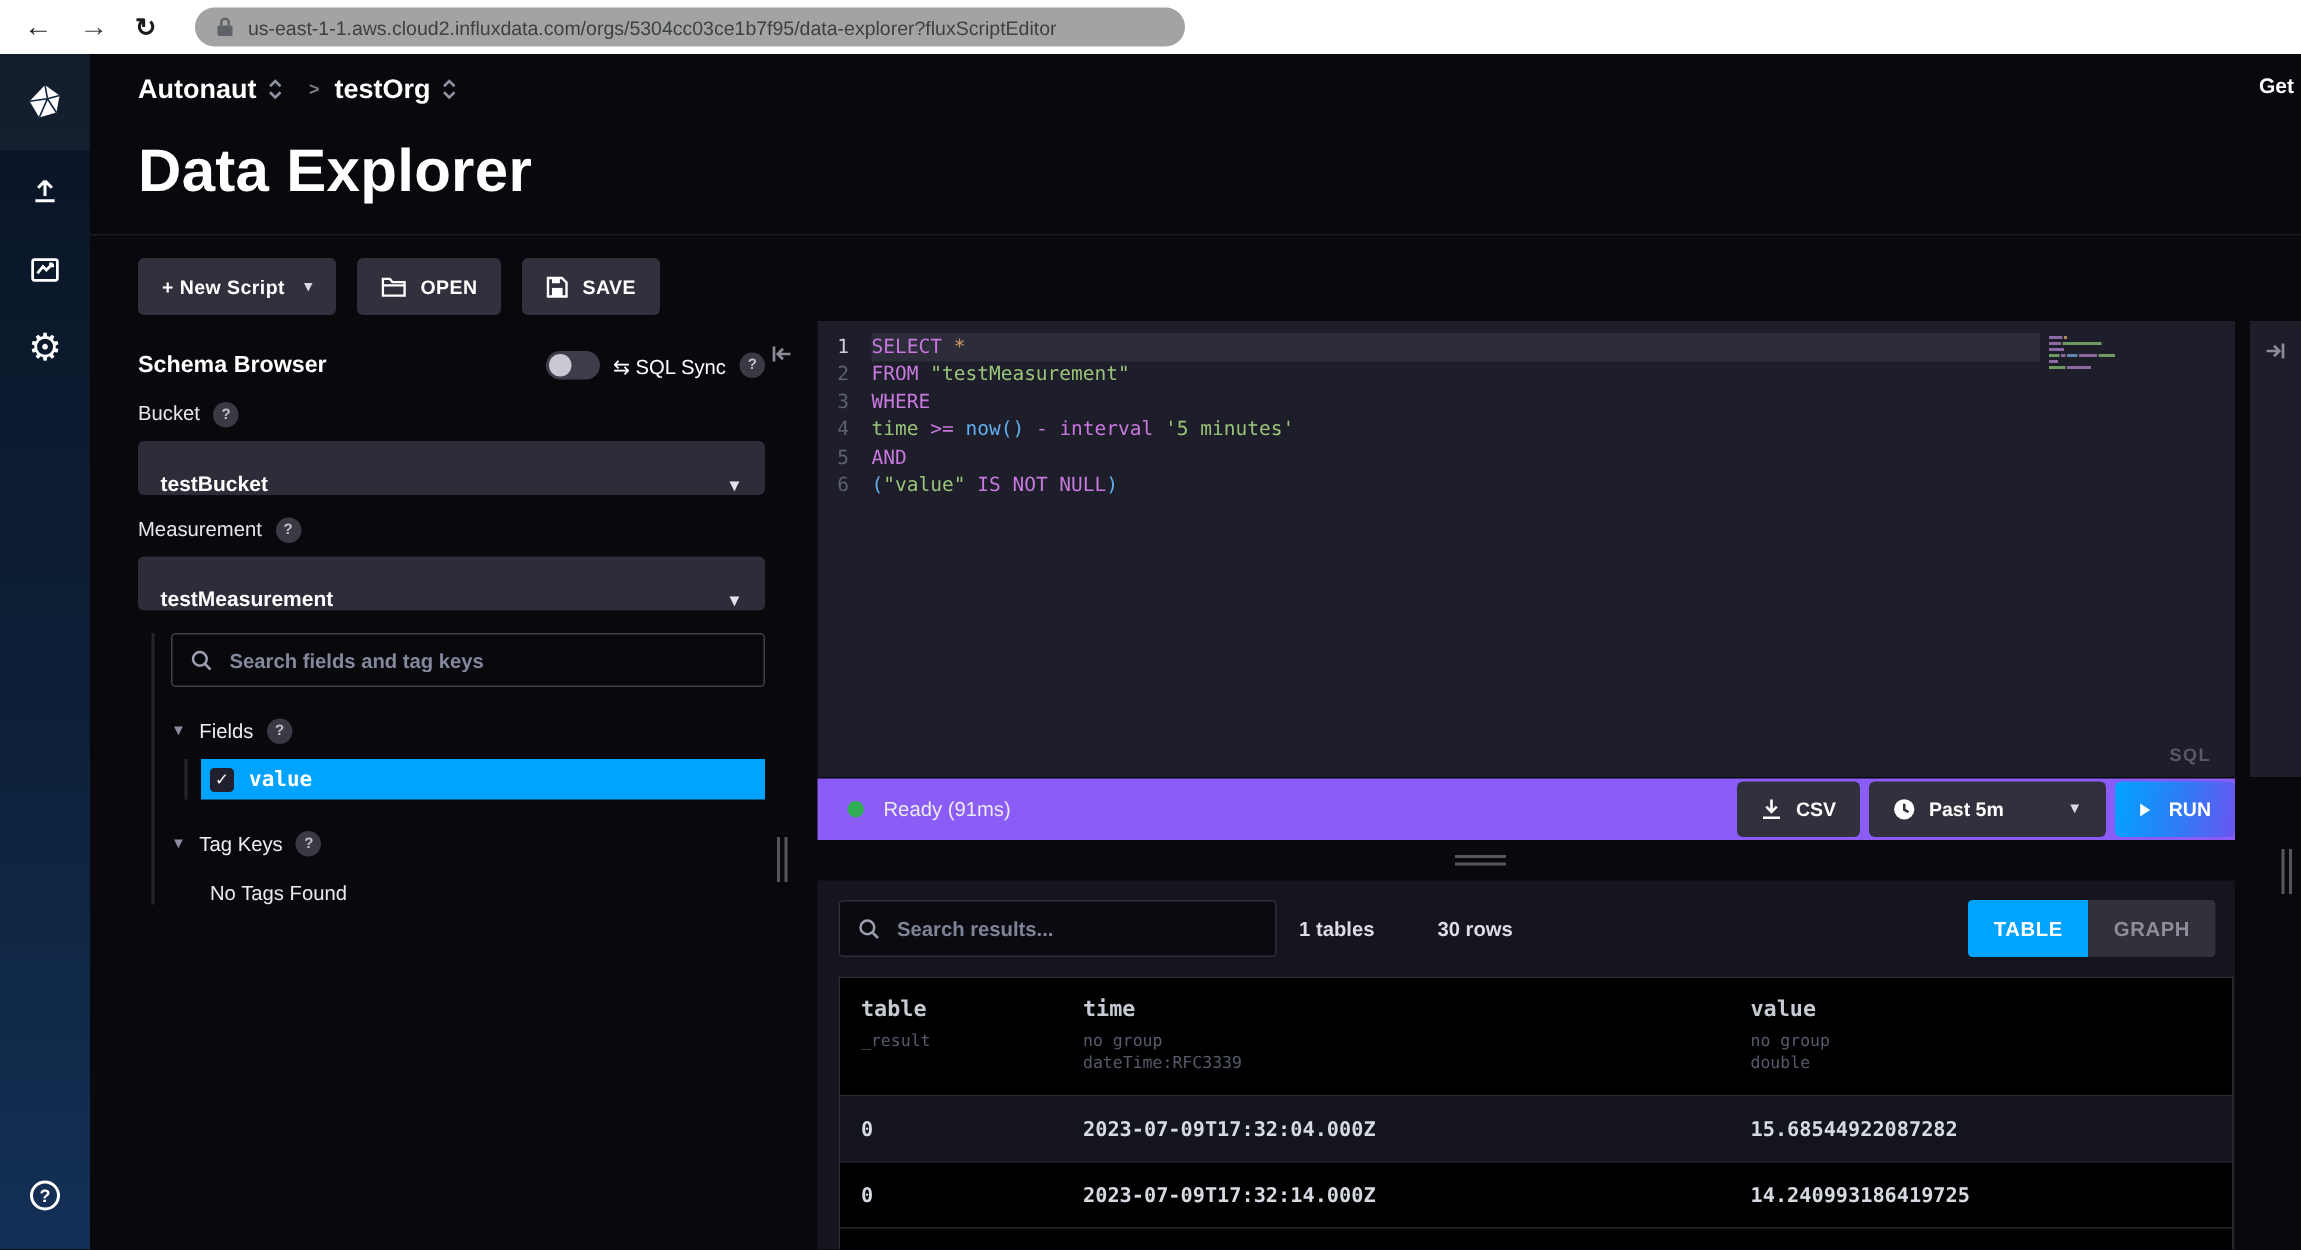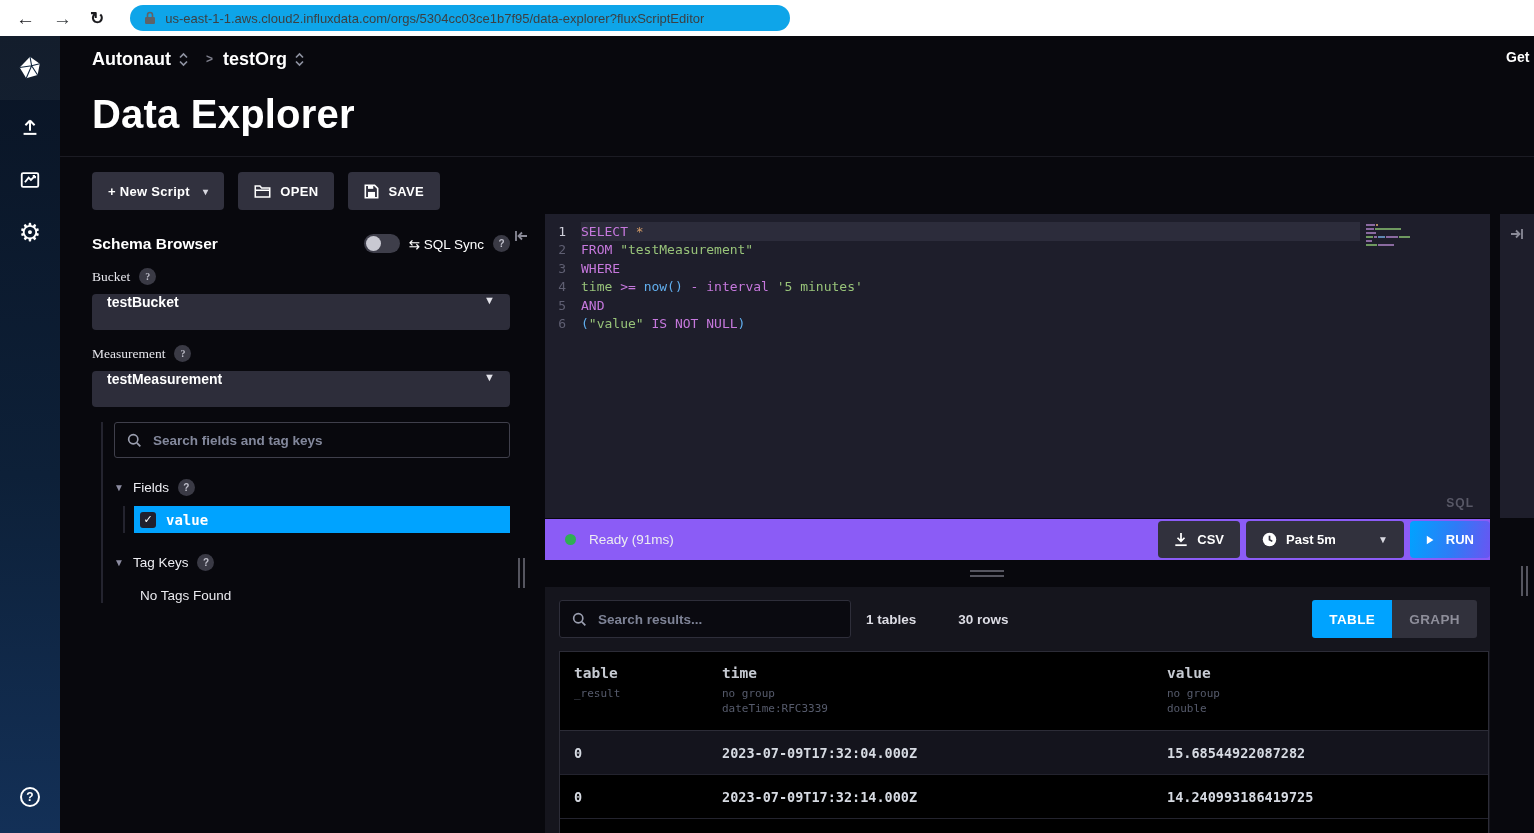--- a/index.html
+++ b/index.html
@@ -8,21 +8,21 @@
   *{box-sizing:border-box;margin:0;padding:0;}
   html,body{width:1534px;height:833px;overflow:hidden;background:#08080d;
     font-family:"Liberation Sans",sans-serif;-webkit-font-smoothing:antialiased;}
   .mono{font-family:"DejaVu Sans Mono",monospace;}
 
   
   .chrome{height:36px;background:#ffffff;display:flex;align-items:center;padding-left:16px;gap:18px;}
   .nav-arrow{font-size:19px;color:#1b1b1f;line-height:1;}
   .nav-arrow.fwd{color:#3c4043;}
   .reload{font-size:17px;color:#1b1b1f;font-weight:bold;}
-  .urlbar{margin-left:8px;height:26px;width:660px;background:#0ea5e9;border-radius:13px;
+  .urlbar{margin-left:8px;height:26px;width:660px;background:#a3a3a3;border-radius:13px;
     display:flex;align-items:center;padding:0 14px;gap:9px;}
   .urlbar .url{color:#3c4043;font-size:13px;white-space:nowrap;overflow:hidden;}
 
   
   .app{display:flex;height:797px;}
   .sidenav{width:60px;flex-shrink:0;background:linear-gradient(180deg,#0a1424 0%,#0d2038 55%,#133057 100%);
     display:flex;flex-direction:column;align-items:center;}
   .logo-tile{height:64px;width:100%;display:flex;align-items:center;justify-content:center;background:rgba(255,255,255,0.04);}
   .nav-item{height:53px;width:100%;display:flex;align-items:center;justify-content:center;color:#fff;}
   .nav-item:first-of-type{margin-top:8px;}
@@ -55,22 +55,22 @@
   
   .schema-col{width:450px;flex-shrink:0;padding-left:32px;}
   .sb-head{display:flex;justify-content:space-between;align-items:center;margin-top:20px;}
   .sb-title{color:#fff;font-weight:bold;font-size:15.5px;}
   .sb-right{display:flex;align-items:center;gap:9px;}
   .toggle{width:36px;height:19px;background:#3e3e4a;border-radius:10px;position:relative;}
   .toggle .knob{position:absolute;left:2px;top:2px;width:15px;height:15px;border-radius:50%;background:#c9c9d2;}
   .sync-label{color:#fff;font-size:13.5px;}
   .qbadge{width:17px;height:17px;border-radius:50%;background:#3a3a45;color:#bfbfca;font-size:10px;
     font-weight:bold;display:inline-flex;align-items:center;justify-content:center;}
-  .field-label{margin-top:15px;display:flex;align-items:flex-end;gap:9px;color:#e6e6ec;font-size:13.5px;font-family:Liberation Serif, serif;}
-  .dropdown{margin-top:9px;height:36px;background:#2d2d3a;border-radius:4px;display:flex;align-items:flex-start;
+  .field-label{margin-top:15px;display:flex;align-items:flex-start;gap:9px;color:#e6e6ec;font-size:13.5px;}
+  .dropdown{margin-top:9px;height:36px;background:#2d2d3a;border-radius:4px;display:flex;align-items:flex-end;
     padding:0 15px;color:#fff;font-weight:bold;font-size:14px;}
   .dropdown .caret{margin-left:auto;color:#e3e3ea;font-size:11px;}
   .tree{margin-top:15px;margin-left:9px;border-left:2px solid #24242f;padding-left:11px;}
   .search-box{height:36px;border:1px solid #3f3f4b;border-radius:3px;display:flex;align-items:center;
     padding:0 12px;gap:11px;background:transparent;}
   .search-box input{flex:1;background:transparent;border:none;outline:none;color:#c9c9d4;
     font-size:13.5px;font-weight:bold;font-family:inherit;}
   .search-box input::placeholder{color:#83889c;}
   .tree-row{margin-top:21px;display:flex;align-items:center;gap:9px;color:#ededf2;font-size:13.5px;}
   .tree-caret{color:#8c8ca0;font-size:10px;}

